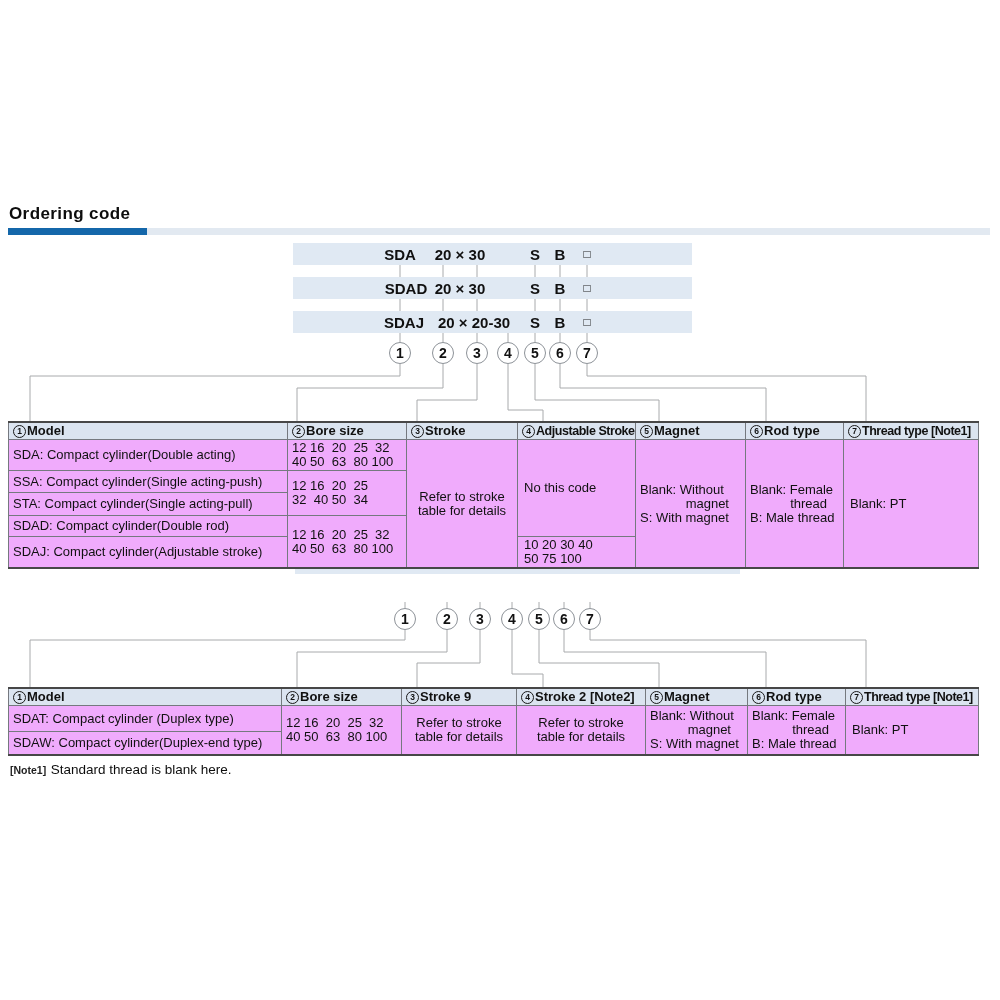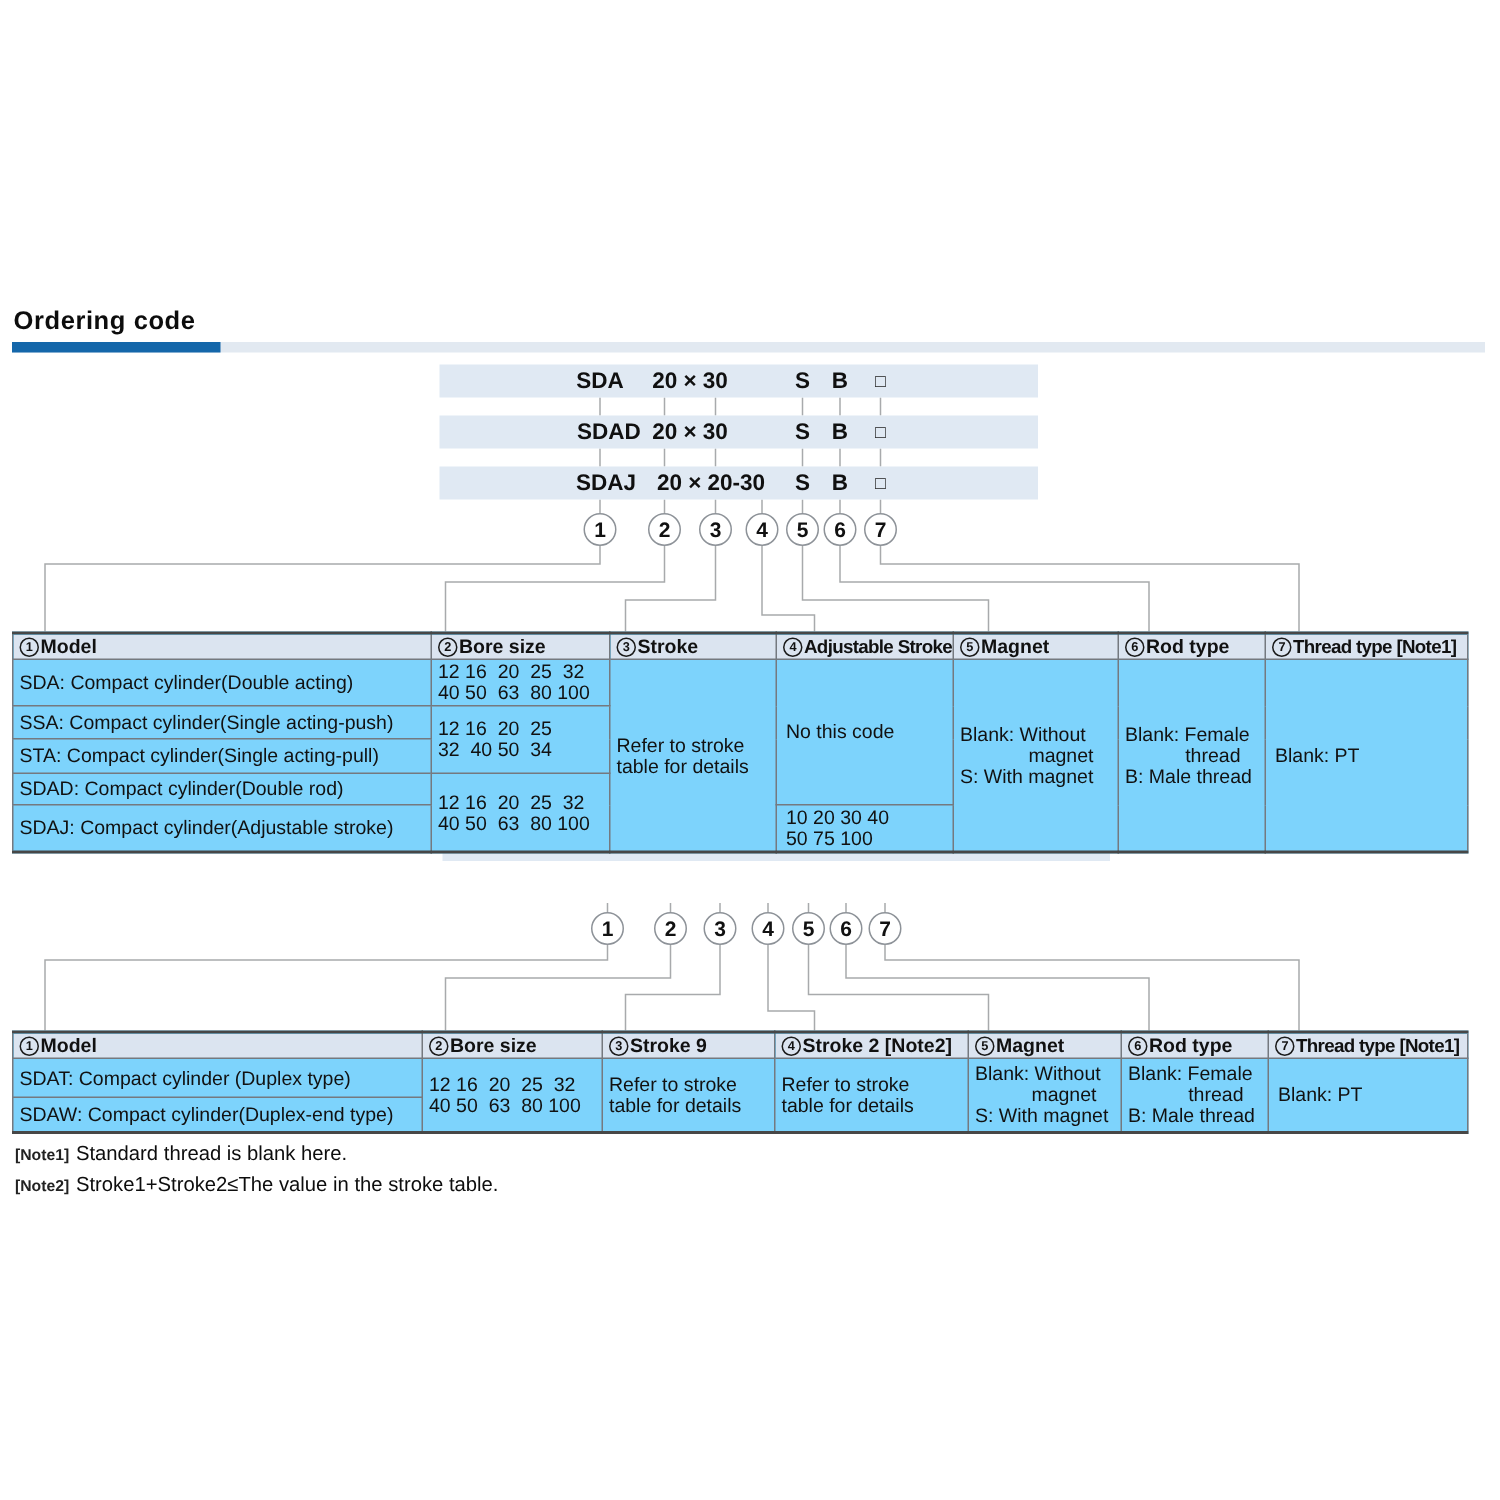--- a/index.html
+++ b/index.html
@@ -11,29 +11,29 @@
   .rule-accent{position:absolute;left:0;top:0;width:139px;height:7px;background:#1467aa;}
 
   svg.connectors{position:absolute;left:0;top:0;z-index:1;}
 
   .code-bar{position:absolute;left:293px;width:399px;height:22px;background:#e0e9f3;z-index:2;}
   .code-bar .seg{position:absolute;top:50%;transform:translate(-50%,-50%);font-weight:bold;font-size:15px;white-space:nowrap;color:#101010;}
   .code-bar .seg.sq{font-size:12px;color:#222;}
 
   .num-circle{position:absolute;width:20px;height:20px;background:#fff;border:1px solid #8d9298;border-radius:50%;display:flex;align-items:center;justify-content:center;font-size:14px;font-weight:bold;z-index:2;color:#111;}
 
-  table.spec{position:absolute;left:8px;width:970px;border-collapse:collapse;table-layout:fixed;background:#7dd3fc;z-index:2;
+  table.spec{position:absolute;left:8px;width:970px;border-collapse:collapse;table-layout:fixed;background:#f0abfc;z-index:2;
              border-top:2px solid #474747;border-bottom:2px solid #474747;}
   .spec th,.spec td{border:1px solid #75797f;padding:1px 4px;font-size:13px;line-height:14px;vertical-align:middle;overflow:hidden;}
   .spec th{background:#dbe4f0;text-align:left;font-weight:bold;white-space:nowrap;padding-left:4px;}
   .spec th.cond{font-size:12.5px;letter-spacing:-.45px;}
   .hnum{display:inline-block;width:11px;height:11px;line-height:11px;border:1px solid #1a1a1a;border-radius:50%;
         font-size:8.5px;font-weight:bold;text-align:center;margin-right:1px;vertical-align:1px;}
   td.bore div{white-space:pre;}
-  td.center{}
+  td.center{text-align:center;}
   .rwrap{text-align:right;padding-right:12px;}
   td.pad6{padding-left:6px;}
 
   .note{position:absolute;left:10px;white-space:nowrap;z-index:2;}
   .note .note-tag{font-size:10.5px;font-weight:bold;color:#222;}
   .note .note-text{font-size:13.5px;color:#0d0d0d;}
 </style>
 </head>
 <body>
 
@@ -267,18 +267,14 @@
       <tr style="height:23px">
         <td>SDAW: Compact cylinder(Duplex-end type)</td>
       </tr>
     </tbody>
   </table>
 
   <div class="note" style="top:760px">
     <span class="note-tag">[Note1]</span>
     <span class="note-text">Standard thread is blank here.</span>
   </div>
-  <div class="note" style="top:781px">
-    <span class="note-tag">[Note2]</span>
-    <span class="note-text">Stroke1+Stroke2≤The value in the stroke table.</span>
-  </div>
 
 </div>
 
 </body></html>

